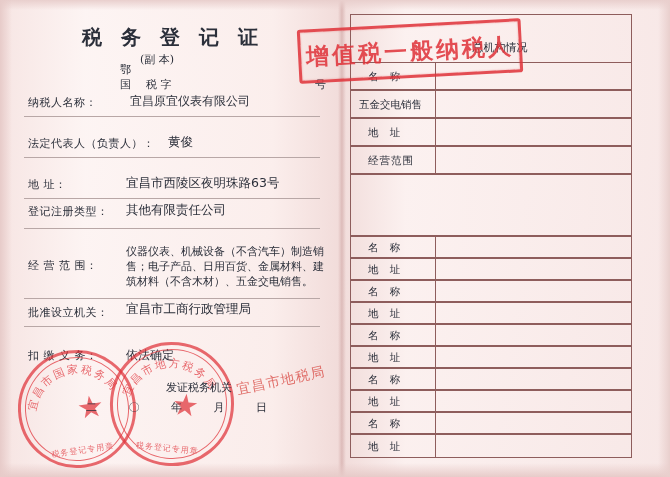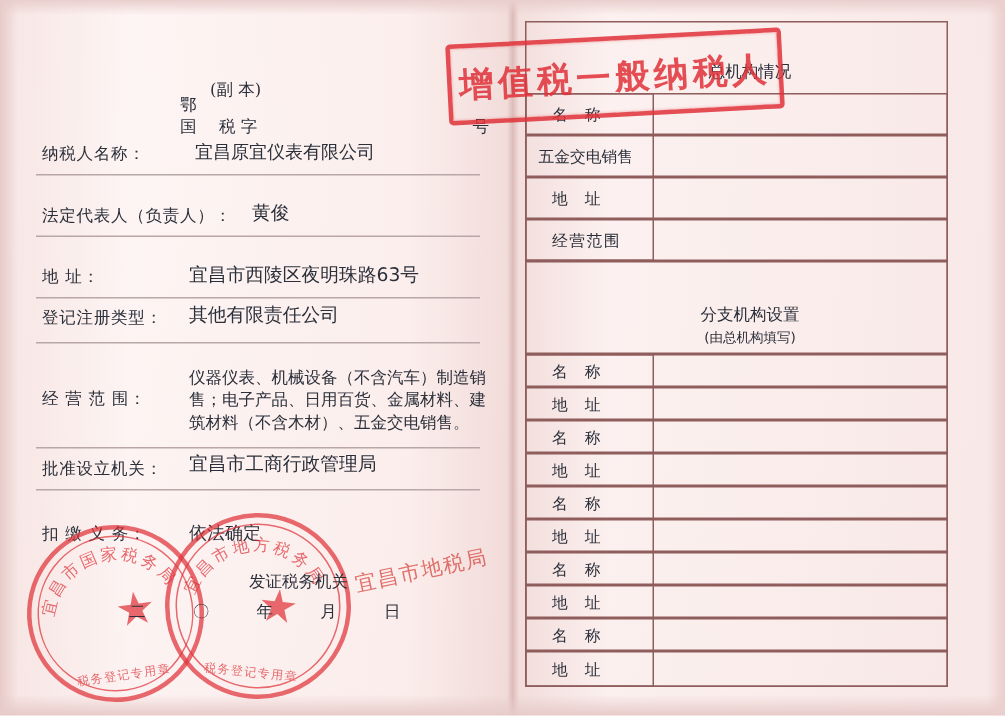--- a/index.html
+++ b/index.html
@@ -104,20 +104,21 @@
   <div class="shade left"></div>
   <div class="shade right"></div>
   <div class="fold"></div>
   <div class="edge-top"></div>
   <div class="edge-bottom"></div>
   <div class="edge-left"></div>
   <div class="edge-right"></div>
 
   <div class="left-page">
 
+    <div class="title">税 务 登 记 证</div>
     <div class="subtitle">(副 本)</div>
 
     <div class="codeline">
       <div class="code-prefix">
         <div>鄂</div>
         <div>国</div>
       </div>
       <div class="code-word">税 字</div>
       <div class="code-hao">号</div>
     </div>
@@ -210,24 +211,20 @@
     <div class="rbox" style="left:0;top:104px;width:282px;height:28px;"></div>
     <div class="rbox" style="left:0;top:132px;width:282px;height:28px;"></div>
     <div class="rbox" style="left:0;top:48px;width:86px;height:112px;"></div>
 
     <div class="rrow-label" style="left:18px;top:56px;">名    称</div>
     <div class="rrow-label" style="left:9px;top:84px;letter-spacing:0;">五金交电销售</div>
     <div class="rrow-label" style="left:18px;top:112px;">地    址</div>
     <div class="rrow-label" style="left:18px;top:140px;letter-spacing:1px;">经营范围</div>
 
     <div class="rbox" style="left:0;top:160px;width:282px;height:62px;"></div>
-    <div class="rhead" style="left:0;top:176px;">
-      <span>分支机构设置</span>
-      <small>(由总机构填写)</small>
-    </div>
 
     <div class="rbox" style="left:0;top:222px;width:282px;height:22px;"></div>
     <div class="rbox" style="left:0;top:244px;width:282px;height:22px;"></div>
     <div class="rbox" style="left:0;top:266px;width:282px;height:22px;"></div>
     <div class="rbox" style="left:0;top:288px;width:282px;height:22px;"></div>
     <div class="rbox" style="left:0;top:310px;width:282px;height:22px;"></div>
     <div class="rbox" style="left:0;top:332px;width:282px;height:22px;"></div>
     <div class="rbox" style="left:0;top:354px;width:282px;height:22px;"></div>
     <div class="rbox" style="left:0;top:376px;width:282px;height:22px;"></div>
     <div class="rbox" style="left:0;top:398px;width:282px;height:22px;"></div>

